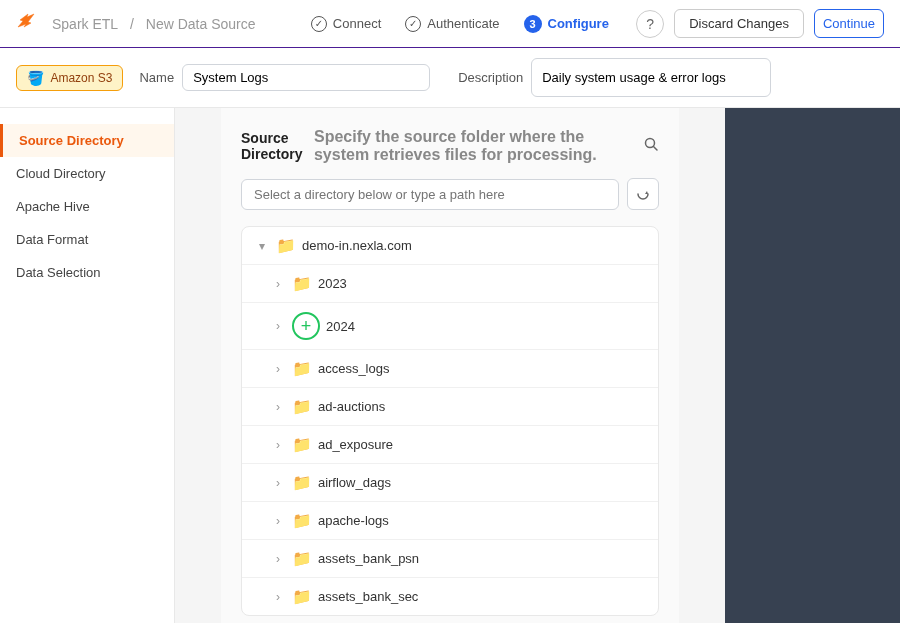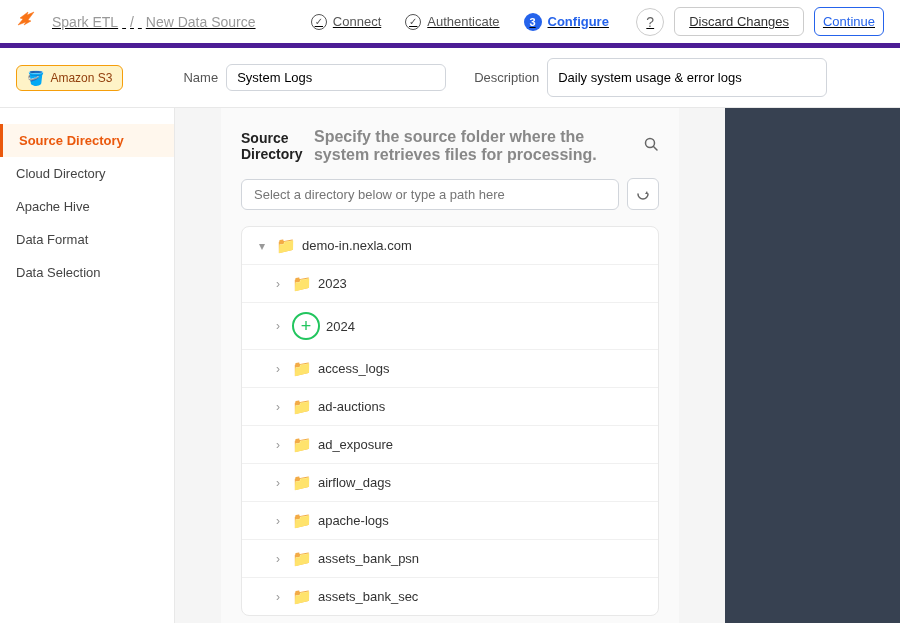--- a/index.html
+++ b/index.html
@@ -1,21 +1,21 @@
 <!DOCTYPE html>
 <html><head>
   <meta charset="utf-8">
   <style>
     * { box-sizing: border-box; margin: 0; padding: 0; }
     body { font-family: -apple-system, BlinkMacSystemFont, 'Segoe UI', sans-serif; font-size: 13px; background: #f5f5f5; width: 900px; height: 623px; overflow: hidden; }
 
     
     .header {
       display: flex; align-items: center; padding: 0 16px;
-      height: 48px; background: #fff; border-bottom: 5px solid #4c1d95; text-decoration: underline;
+      height: 48px; background: #fff; border-bottom: 1px solid #4c1d95;
     }
     .logo-area { display: flex; align-items: center; gap: 8px; margin-right: 24px; }
     .logo-icon { width: 24px; height: 24px; }
     .breadcrumb { font-size: 14px; color: #333; font-weight: 500; }
     .breadcrumb span { color: #999; margin: 0 4px; }
 
     .steps { display: flex; align-items: center; gap: 24px; flex: 1; justify-content: center; }
     .step { display: flex; align-items: center; gap: 6px; font-size: 13px; color: #999; }
     .step.done { color: #555; }
     .step.active { color: #2563eb; font-weight: 600; }
@@ -29,25 +29,25 @@
     .continue-btn { padding: 6px 8px; border: 1px solid #2563eb; border-radius: 6px; background: #fff; cursor: pointer; font-size: 13px; color: #2563eb; font-weight: 500; }
 
     
     .sub-header {
       display: flex; align-items: center; padding: 10px 16px; background: #fff;
       border-bottom: 1px solid #e8e8e8; gap: 16px;
     }
     .source-tag { background: #fef3c7; border: 1px solid #f59e0b; border-radius: 6px; padding: 4px 10px; font-size: 12px; color: #92400e; display: flex; align-items: center; gap: 6px; }
     .source-tag .emoji { font-size: 14px; }
     .name-field { display: flex; align-items: center; gap: 8px; }
-    .name-label { font-size: 13px; color: #555; margin-left: 44px; }
-    .name-input { border: 1px solid #d1d5db; border-radius: 6px; padding: 5px 10px; font-size: 13px; width: 220px; }
+    .name-label { font-size: 13px; color: #555; }
+    .name-input { border: 1px solid #d1d5db; border-radius: 6px; padding: 5px 10px; font-size: 13px; width: 248px; }
     .desc-field { display: flex; align-items: center; gap: 8px; margin-left: 12px; }
     .desc-label { font-size: 13px; color: #555; }
-    .desc-input { border: 1px solid #d1d5db; border-radius: 6px; padding: 11px 10px; font-size: 13px; width: 280px; }
+    .desc-input { border: 1px solid #d1d5db; border-radius: 6px; padding: 11px 10px; font-size: 13px; width: 240px; }
 
     
     .main { display: flex; height: calc(623px - 48px - 54px); gap: 46px; }
 
     
     .sidebar { width: 175px; background: #fff; border-right: 1px solid #e8e8e8; padding: 16px 0; flex-shrink: 0; }
     .sidebar-item { padding: 9px 16px; cursor: pointer; font-size: 13px; color: #444; border-radius: 0; }
     .sidebar-item.active { background: #fff7ed; color: #ea580c; font-weight: 600; border-left: 3px solid #ea580c; }
 
     

